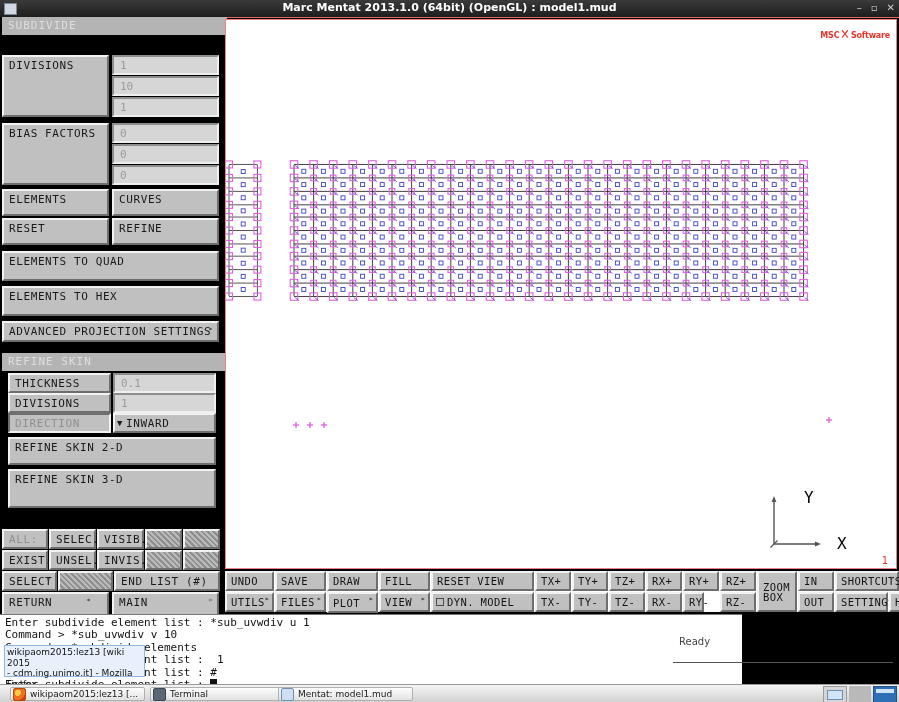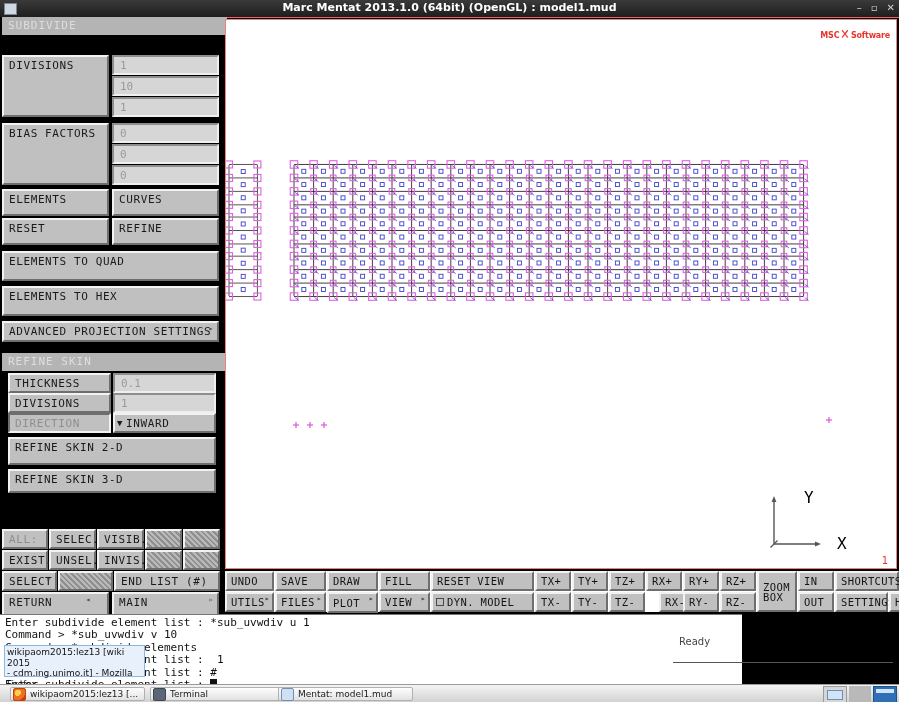--- a/index.html
+++ b/index.html
@@ -162,21 +162,21 @@
     <div class="btn" style="left:8px;top:376px;width:103px;height:20px;">DIVISIONS</div>
     <div class="field" style="left:113px;top:376px;width:103px;height:20px;">1</div>
 
     <div class="btn sunken dim" style="left:8px;top:396px;width:103px;height:20px;">DIRECTION</div>
     <div class="btn" style="left:113px;top:396px;width:103px;height:20px;padding-left:2px;">
       <span style="font-size:9px;margin-right:3px;">▼</span>
       <span>INWARD</span>
     </div>
 
     <div class="btn tall" style="left:8px;top:420px;width:208px;height:28px;">REFINE SKIN 2-D</div>
-    <div class="btn tall" style="left:8px;top:452px;width:208px;height:24px;">REFINE SKIN 3-D</div>
+    <div class="btn tall" style="left:8px;top:452px;width:208px;height:39px;">REFINE SKIN 3-D</div>
 
     <div class="btn dim" style="left:2px;top:512px;width:46px;height:20px;">ALL:</div>
     <div class="btn" style="left:49px;top:512px;width:47px;height:20px;">SELEC.</div>
     <div class="btn" style="left:97px;top:512px;width:47px;height:20px;">VISIB.</div>
     <div class="btn hatch" style="left:145px;top:512px;width:37px;height:20px;"></div>
     <div class="btn hatch" style="left:183px;top:512px;width:37px;height:20px;"></div>
 
     <div class="btn" style="left:2px;top:533px;width:46px;height:20px;">EXIST.</div>
     <div class="btn" style="left:49px;top:533px;width:47px;height:20px;">UNSEL.</div>
     <div class="btn" style="left:97px;top:533px;width:47px;height:20px;">INVIS.</div>
@@ -1198,22 +1198,22 @@
     <div class="bbtn" style="left:310px;top:0px;width:36px;height:20px;">TX+</div>
     <div class="bbtn" style="left:347px;top:0px;width:36px;height:20px;">TY+</div>
     <div class="bbtn" style="left:384px;top:0px;width:36px;height:20px;">TZ+</div>
     <div class="bbtn" style="left:421px;top:0px;width:36px;height:20px;">RX+</div>
     <div class="bbtn" style="left:458px;top:0px;width:36px;height:20px;">RY+</div>
     <div class="bbtn" style="left:495px;top:0px;width:36px;height:20px;">RZ+</div>
 
     <div class="bbtn" style="left:310px;top:21px;width:36px;height:20px;">TX-</div>
     <div class="bbtn" style="left:347px;top:21px;width:36px;height:20px;">TY-</div>
     <div class="bbtn" style="left:384px;top:21px;width:36px;height:20px;">TZ-</div>
-    <div class="bbtn" style="left:434px;top:21px;width:36px;height:20px;">RX-</div>
-    <div class="bbtn" style="left:458px;top:21px;width:36px;height:20px;text-align:right;">RY-</div>
+    <div class="bbtn" style="left:421px;top:21px;width:36px;height:20px;">RX-</div>
+    <div class="bbtn" style="left:458px;top:21px;width:21px;height:20px;text-align:right;">RY-</div>
     <div class="bbtn" style="left:495px;top:21px;width:36px;height:20px;">RZ-</div>
 
     <div class="bbtn two" style="left:532px;top:0px;width:40px;height:41px;">
       <span>ZOOM</span>
       <span>BOX</span>
       </div>
 
     <div class="bbtn" style="left:573px;top:0px;width:36px;height:20px;">IN</div>
     <div class="bbtn" style="left:573px;top:21px;width:36px;height:20px;">OUT</div>
 

